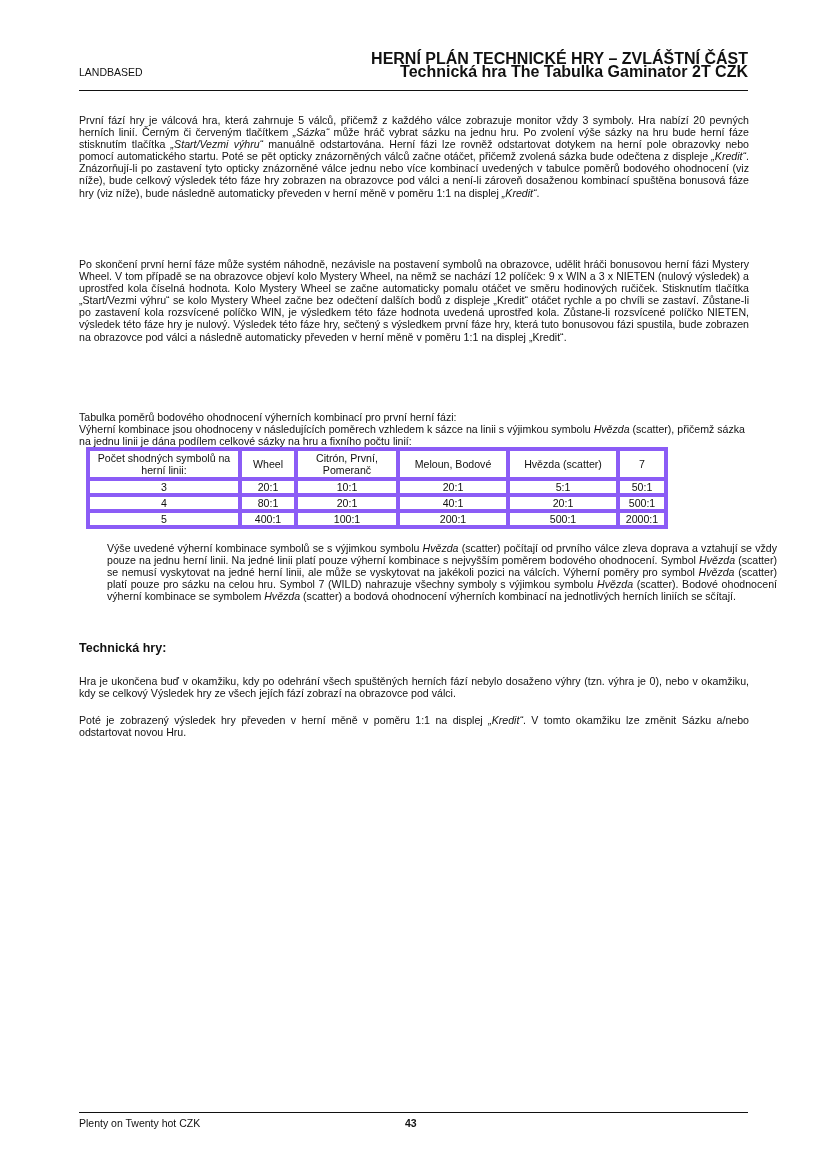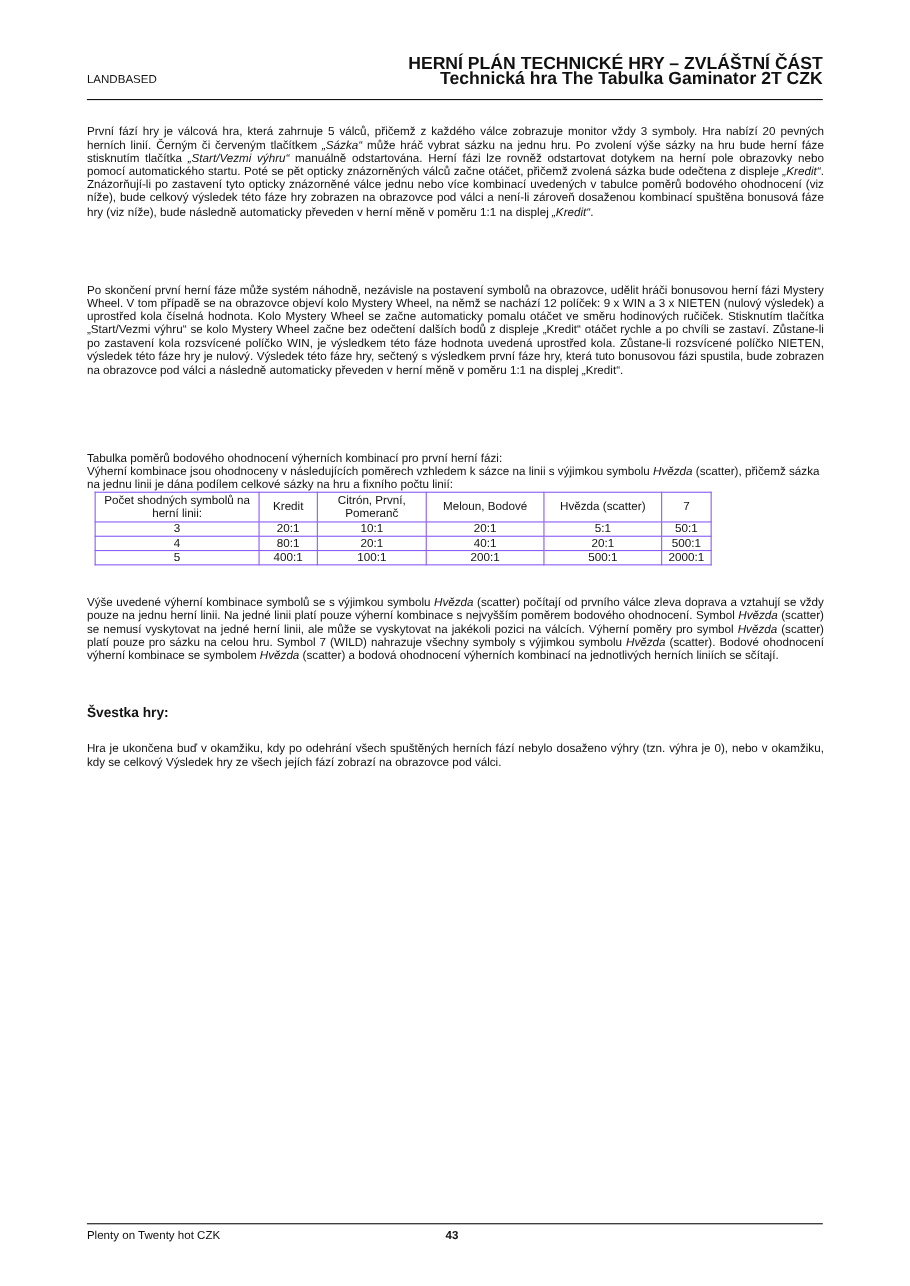--- a/index.html
+++ b/index.html
@@ -7,24 +7,24 @@
          font-family: "Liberation Sans", sans-serif; color: #111; }
   .page { position: absolute; left: 0; top: 0; width: 827px; height: 1169px; }
   .hdr-left { position: absolute; left: 79px; top: 66px; font-size: 10.5px; font-weight: normal; }
   .hdr-right { position: absolute; right: 79px; top: 52px; text-align: right; font-size: 16px; font-weight: bold; line-height: 13px; }
   .hdr-rule { position: absolute; left: 79px; right: 79px; top: 90px; border-top: 1px solid #111; }
   .body { position: absolute; left: 79px; width: 670px; font-size: 10.6px; line-height: 12.1px; text-align: justify; }
   .p1 { top: 114px; }
   .p2 { top: 258px; }
   .p3 { top: 387px; text-align: left; }
   .tbl { position: absolute; left: 86px; top: 447px; border-collapse: collapse; font-size: 10.6px; }
-  .tbl td, .tbl th { border: 1px solid #8b5cf6; text-align: center; padding: 0 4px; font-weight: normal; line-height: 12px; }
+  .tbl td, .tbl th { border: 4px solid #8b5cf6; text-align: center; padding: 0 4px; font-weight: normal; line-height: 12px; }
   .tbl th { height: 26px; }
   .tbl td { height: 12px; }
-  .p4 { top: 542px; }
+  .p4 { top: 542px; margin-left: 28px; }
   .heading { position: absolute; left: 79px; top: 641px; font-size: 12.5px; font-weight: bold; }
   .p5 { top: 675px; }
   .p6 { top: 714px; }
   .ftr-rule { position: absolute; left: 79px; right: 79px; top: 1112px; border-top: 1px solid #111; }
   .ftr-left { position: absolute; left: 79px; top: 1117px; font-size: 10.5px; font-weight: normal; text-align: right; }
   .ftr-page { position: absolute; left: 405px; top: 1117px; font-size: 10.5px; font-weight: bold; }
   i { font-style: italic; }
 </style>
 </head>
 <body>
@@ -39,21 +39,21 @@
 
   <div class="body p1"><span>První fází hry je válcová hra, která zahrnuje 5 válců, přičemž z každého válce zobrazuje monitor vždy 3 symboly. Hra nabízí 20 pevných herních linií. Černým či červeným tlačítkem </span><i>„Sázka“</i><span> může hráč vybrat sázku na jednu hru. Po zvolení výše sázky na hru bude herní fáze stisknutím tlačítka </span><i>„Start/Vezmi výhru“</i><span> manuálně odstartována. Herní fázi lze rovněž odstartovat dotykem na herní pole obrazovky nebo pomocí automatického startu. Poté se pět opticky znázorněných válců začne otáčet, přičemž zvolená sázka bude odečtena z displeje </span><i>„Kredit“</i><span>. Znázorňují-li po zastavení tyto opticky znázorněné válce jednu nebo více kombinací uvedených v tabulce poměrů bodového ohodnocení (viz níže), bude celkový výsledek této fáze hry zobrazen na obrazovce pod válci a není-li zároveň dosaženou kombinací spuštěna bonusová fáze hry (viz níže), bude následně automaticky převeden v herní měně v poměru 1:1 na displej </span><i>„Kredit“</i><span>.</span></div>
   <div class="body p2"><span>Po skončení první herní fáze může systém náhodně, nezávisle na postavení symbolů na obrazovce, udělit hráči bonusovou herní fázi Mystery Wheel. V tom případě se na obrazovce objeví kolo Mystery Wheel, na němž se nachází 12 políček: 9 x WIN a 3 x NIETEN (nulový výsledek) a uprostřed kola číselná hodnota. Kolo Mystery Wheel se začne automaticky pomalu otáčet ve směru hodinových ručiček. Stisknutím tlačítka „Start/Vezmi výhru“ se kolo Mystery Wheel začne bez odečtení dalších bodů z displeje „Kredit“ otáčet rychle a po chvíli se zastaví. Zůstane-li po zastavení kola rozsvícené políčko WIN, je výsledkem této fáze hodnota uvedená uprostřed kola. Zůstane-li rozsvícené políčko NIETEN, výsledek této fáze hry je nulový. Výsledek této fáze hry, sečtený s výsledkem první fáze hry, která tuto bonusovou fázi spustila, bude zobrazen na obrazovce pod válci a následně automaticky převeden v herní měně v poměru 1:1 na displej „Kredit“.</span></div>
   <div class="body p3" style="white-space: pre-line; margin-top: 24px;"><span>Tabulka poměrů bodového ohodnocení výherních kombinací pro první herní fázi:
 Výherní kombinace jsou ohodnoceny v následujících poměrech vzhledem k sázce na linii s výjimkou symbolu </span><i>Hvězda</i><span> (scatter), přičemž sázka na jednu linii je dána podílem celkové sázky na hru a fixního počtu linií:</span></div>
 
   <table class="tbl">
     <thead>
       <tr>
         <th style="width:140px">Počet shodných symbolů na herní linii:</th>
-        <th style="width:44px">Kredit</th>
+        <th style="width:44px">Wheel</th>
         <th style="width:90px">Citrón, První, Pomeranč</th>
         <th style="width:98px">Meloun, Bodové</th>
         <th style="width:98px">Hvězda (scatter)</th>
         <th style="width:36px">7</th>
       </tr>
     </thead>
     <tbody>
       <tr>
         <td>3</td>
         <td>20:1</td>
@@ -76,20 +76,21 @@
         <td>100:1</td>
         <td>200:1</td>
         <td>500:1</td>
         <td>2000:1</td>
       </tr>
     </tbody>
   </table>
 
   <div class="body p4"><span>Výše uvedené výherní kombinace symbolů se s výjimkou symbolu </span><i>Hvězda</i><span> (scatter) počítají od prvního válce zleva doprava a vztahují se vždy pouze na jednu herní linii. Na jedné linii platí pouze výherní kombinace s nejvyšším poměrem bodového ohodnocení. Symbol </span><i>Hvězda</i><span> (scatter) se nemusí vyskytovat na jedné herní linii, ale může se vyskytovat na jakékoli pozici na válcích. Výherní poměry pro symbol </span><i>Hvězda</i><span> (scatter) platí pouze pro sázku na celou hru. Symbol 7 (WILD) nahrazuje všechny symboly s výjimkou symbolu </span><i>Hvězda</i><span> (scatter). Bodové ohodnocení výherní kombinace se symbolem </span><i>Hvězda</i><span> (scatter) a bodová ohodnocení výherních kombinací na jednotlivých herních liniích se sčítají.</span></div>
 
-  <div class="heading">Švestka hry:</div>
+  <div class="heading">Technická hry:</div>
 
   <div class="body p5"><span>Hra je ukončena buď v okamžiku, kdy po odehrání všech spuštěných herních fází nebylo dosaženo výhry (tzn. výhra je 0), nebo v okamžiku, kdy se celkový Výsledek hry ze všech jejích fází zobrazí na obrazovce pod válci.</span></div>
+  <div class="body p6"><span>Poté je zobrazený výsledek hry převeden v herní měně v poměru 1:1 na displej </span><i>„Kredit“</i><span>. V tomto okamžiku lze změnit Sázku a/nebo odstartovat novou Hru.</span></div>
 
   <div class="ftr-rule"></div>
   <div class="ftr-left">Plenty on Twenty hot CZK</div>
   <div class="ftr-page">43</div>
 </div>
 
 </body></html>

